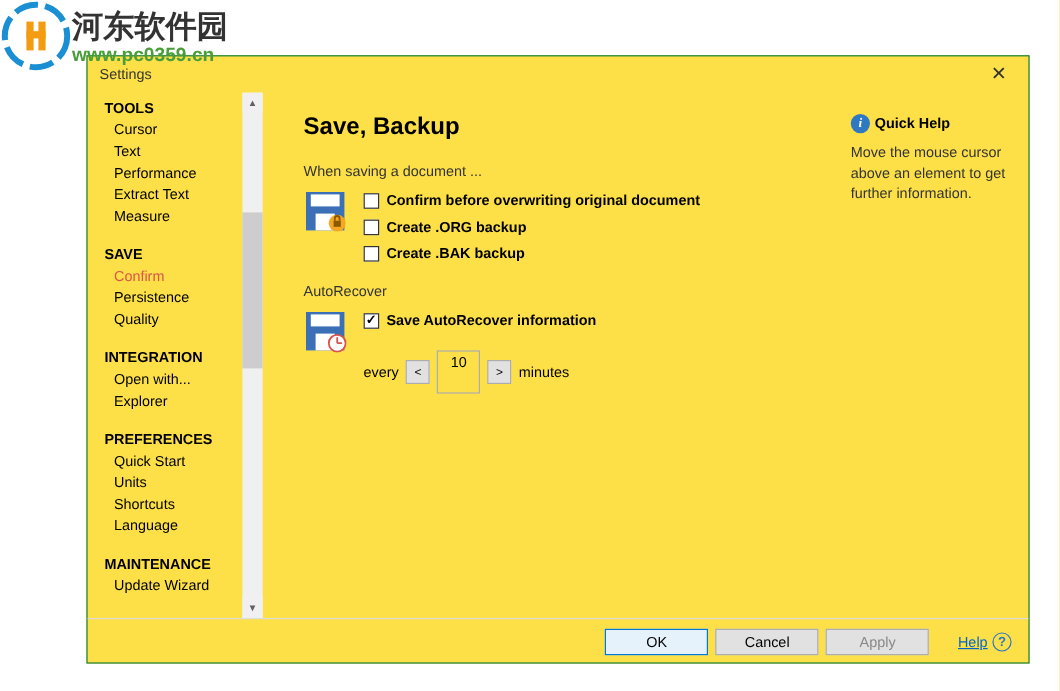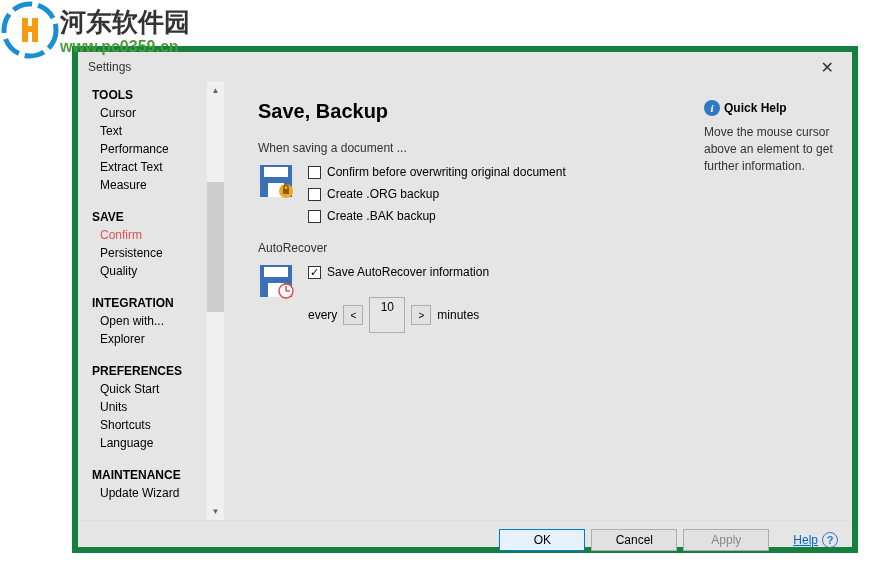--- a/index.html
+++ b/index.html
@@ -14,21 +14,21 @@
       font-size: 26px; font-weight: bold; color: #333;
     }
     .watermark-url {
       position: absolute; top: 38px; left: 60px; z-index: 100;
       font-size: 16px; color: #4a9e3a; font-weight: bold;
     }
     
     .dialog {
       position: absolute; top: 46px; left: 72px;
       width: 786px; height: 507px;
-      border: 6px solid #15803d; background: #e5e5e5;
+      border: 1px solid #15803d; background: #fde047;
     }
     
     .title-bar {
       height: 30px; display: flex; align-items: center;
       padding: 0 10px; font-size: 12px; color: #333;
       justify-content: space-between;
     }
     .close-btn {
       font-size: 16px; cursor: pointer; padding: 2px 8px;
       color: #333;
@@ -83,21 +83,21 @@
     .option-row {
       display: flex; align-items: flex-start; margin-bottom: 18px;
     }
     
     .floppy-icon {
       width: 36px; height: 36px; margin-right: 14px;
       flex-shrink: 0;
     }
     
     .checkbox-group { display: flex; flex-direction: column; gap: 8px; padding-top: 2px; }
-    .checkbox-row { display: flex; align-items: center; gap: 6px; font-size: 12px; }
+    .checkbox-row { display: flex; align-items: center; gap: 6px; font-size: 12px; font-weight: bold; }
     .checkbox {
       width: 13px; height: 13px; border: 1px solid #333;
       display: inline-flex; align-items: center; justify-content: center;
       background: #fff; font-size: 10px;
     }
     .checkbox.checked::after { content: "✓"; color: #000; font-size: 11px; line-height: 1; }
     
     .interval-row {
       display: flex; align-items: center; gap: 6px; font-size: 12px;
       margin-top: 10px; margin-left: 0;

